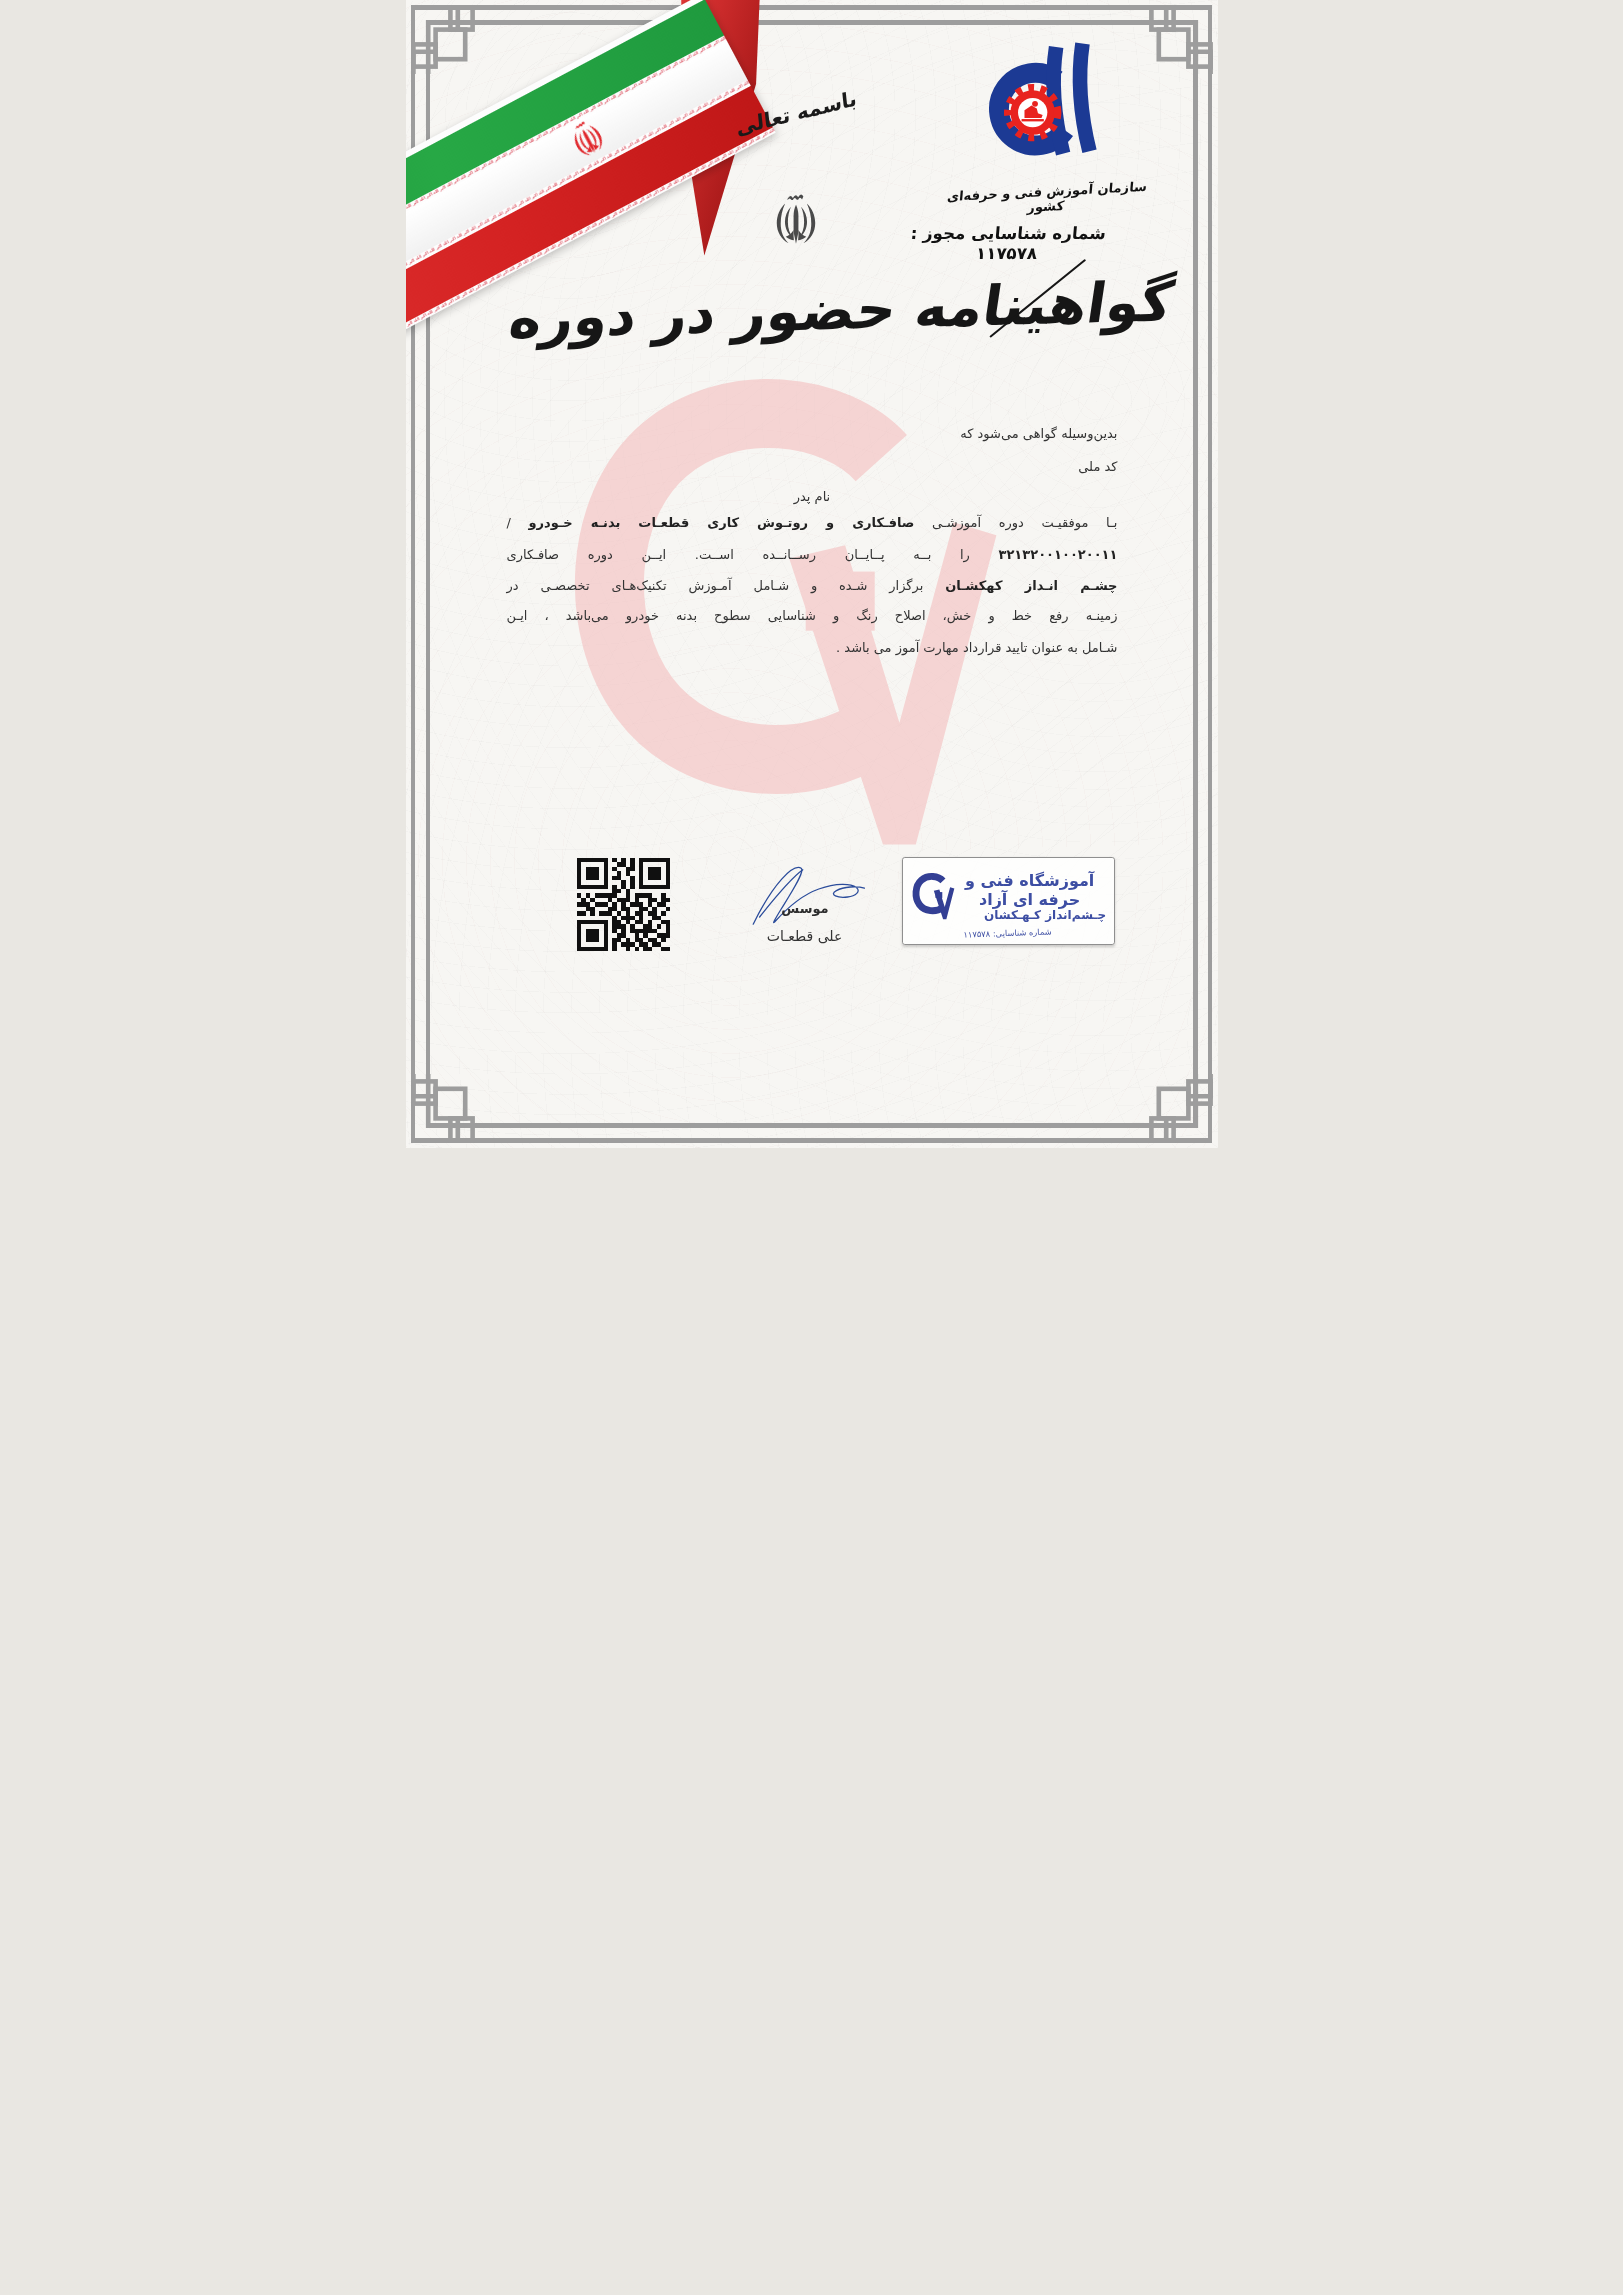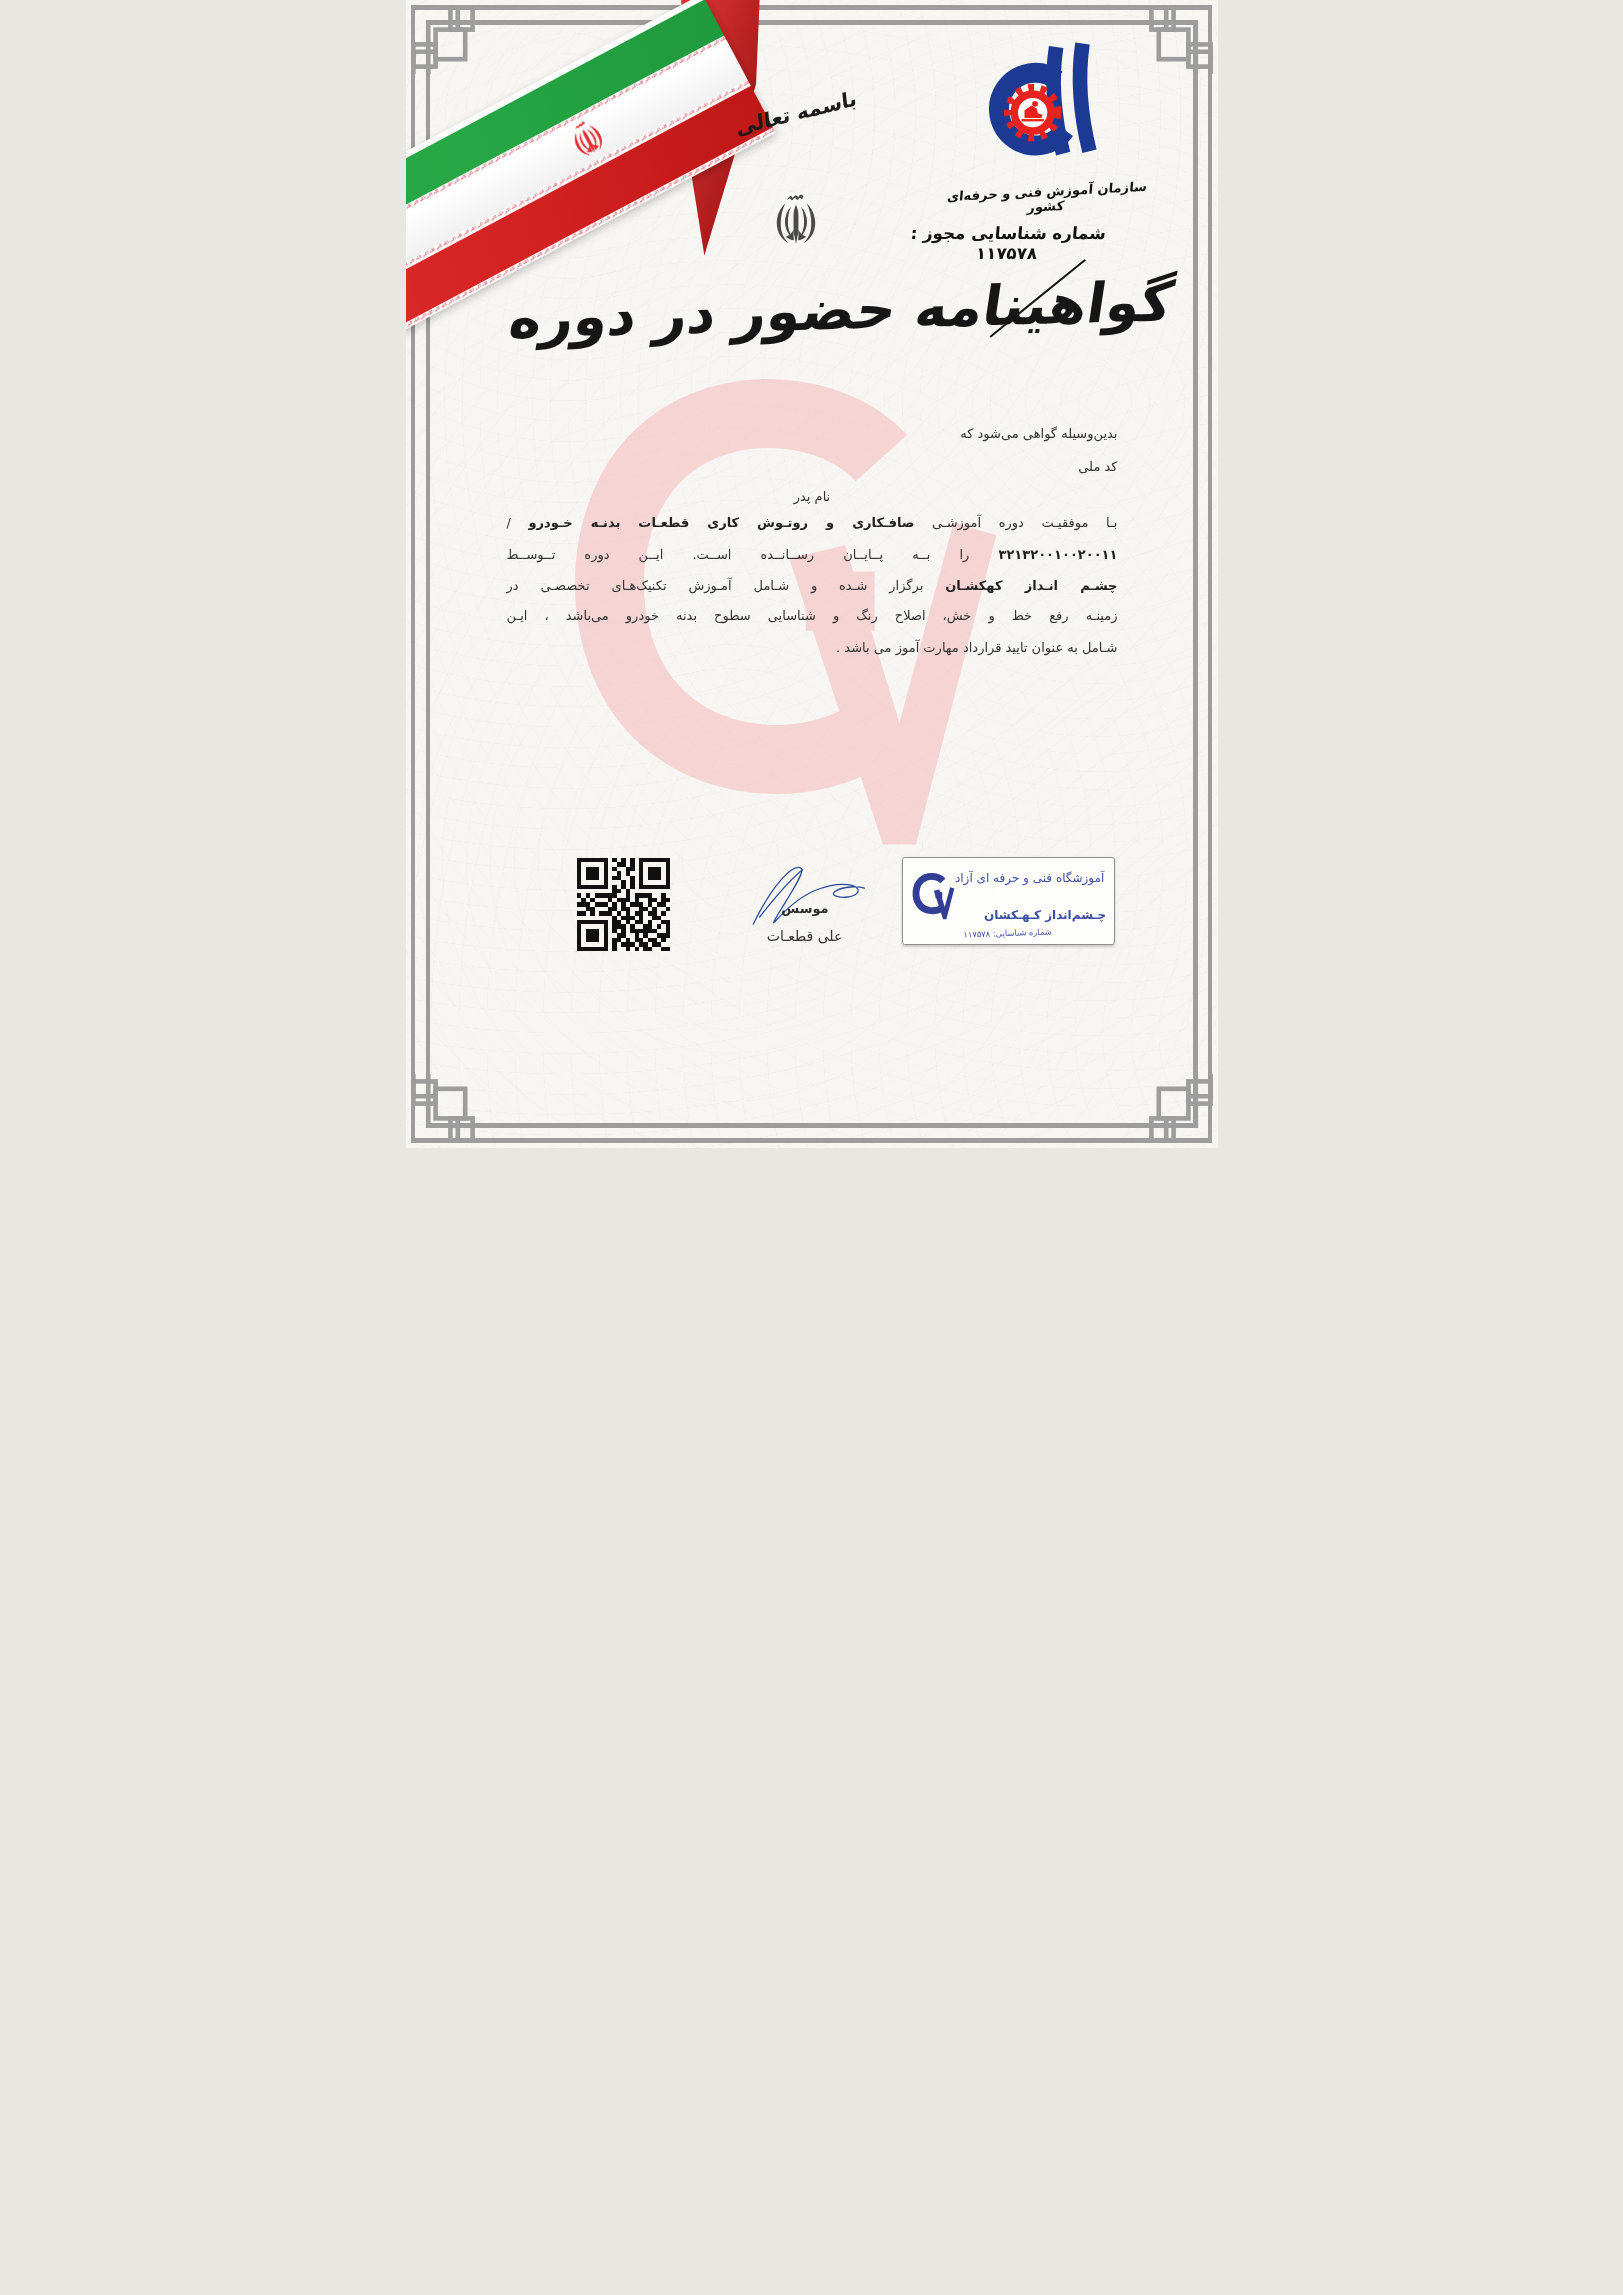--- a/index.html
+++ b/index.html
@@ -99,21 +99,21 @@
     position:absolute;left:341px;top:928px;width:116px;z-index:5;
     text-align:center;font-size:14px;color:#333;
   }
   .badge{
     position:absolute;left:496px;top:857px;width:213px;height:88px;z-index:5;
     background:rgba(255,255,255,.82);
     border:0.9px solid #8f8f8f;border-radius:2.8px;
     box-shadow:0 1.4px 2.8px rgba(0,0,0,.18);
   }
   .badge-logo{position:absolute;left:8.3px;top:12px;width:44px;height:52px;color:#333f94;}
-  .badge-l1{position:absolute;right:7.4px;top:13px;width:153px;text-align:center;font-size:12px;font-weight:normal;color:#3d4ea3;direction:rtl;}
+  .badge-l1{position:absolute;right:7.4px;top:13px;width:153px;text-align:center;font-size:16px;font-weight:bold;color:#3d4ea3;direction:rtl;}
   .badge-l2{position:absolute;right:7.4px;top:50px;width:153px;text-align:right;font-size:12px;font-weight:bold;color:#3d4ea3;letter-spacing:0.5px;direction:rtl;}
   .badge-id{position:absolute;right:14px;bottom:5.6px;width:185px;text-align:center;font-size:8.3px;color:#3d4ea3;direction:rtl;transform:rotate(-2deg);}
 </style>
 </head>
 <body>
 
 <svg width="0" height="0" style="position:absolute">
   <defs>
     <symbol id="sym-emblem" viewBox="0 0 100 112">
       <g fill="currentColor">
@@ -217,21 +217,21 @@
       <use href="#sym-emblem"></use>
     </svg>
 
   <div class="cert-title">گواهینامه حضور در دوره</div>
   <div class="title-stroke"></div>
 
   <div class="tline t-right y1">بدین‌وسیله گواهی می‌شود که</div>
   <div class="tline t-right y2">کد ملی</div>
   <div class="tline t-right y3">نام پدر</div>
   <div class="tline t-just y4"><span>بـا موفقیـت دوره آموزشـی </span><b>صافـکاری و روتـوش کاری قطعـات بدنـه خـودرو</b><span> /</span></div>
-  <div class="tline t-just y5"><b>۳۲۱۳۲۰۰۱۰۰۲۰۰۱۱</b><span> را بــه پــایــان رســانــده اســت. ایــن دوره تــوســط</span></div>
+  <div class="tline t-just y5"><b>۳۲۱۳۲۰۰۱۰۰۲۰۰۱۱</b><span> را بــه پــایــان رســانــده اســت. ایــن دوره صافـکاری</span></div>
   <div class="tline t-just y6"><b>چشـم انـداز کهکشـان</b><span> برگزار شـده و شـامل آمـوزش تکنیک‌هـای تخصصـی در</span></div>
   <div class="tline t-just y7">زمینـه رفع خط و خش، اصلاح رنگ و شناسایی سطوح بدنه خودرو می‌باشد ، ایـن</div>
   <div class="tline t-right y8">شـامل به عنوان تایید قرارداد مهارت آموز می باشد .</div>
 
   <svg class="qr" viewBox="0 0 21 21" shape-rendering="crispEdges">
       <rect x="0" y="0" width="1" height="1"></rect>
       <rect x="1" y="0" width="1" height="1"></rect>
       <rect x="2" y="0" width="1" height="1"></rect>
       <rect x="3" y="0" width="1" height="1"></rect>
       <rect x="4" y="0" width="1" height="1"></rect>

